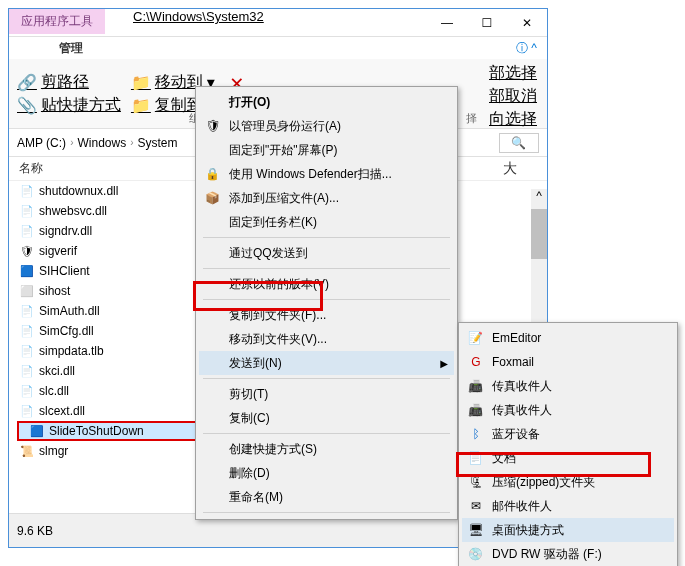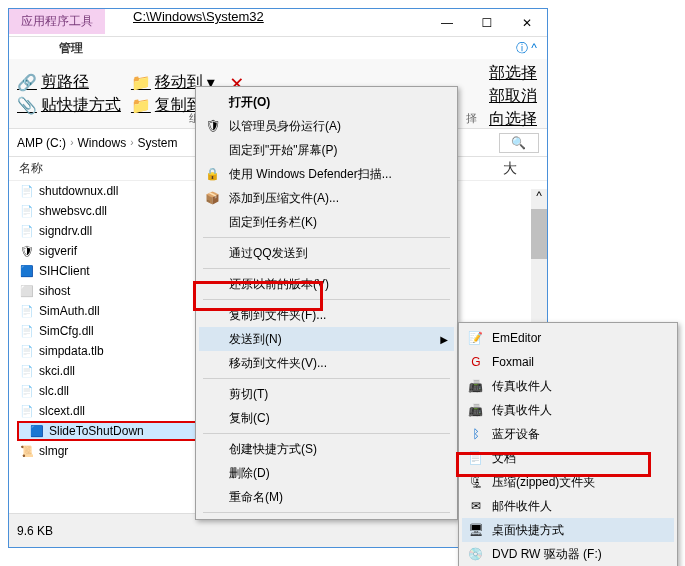--- a/index.html
+++ b/index.html
@@ -210,25 +210,25 @@
       <span class="ctx-icon">📦</span>
       <span>添加到压缩文件(A)...</span>
     </div>
   <div class="ctx-item">固定到任务栏(K)</div>
   <div class="ctx-sep"></div>
   <div class="ctx-item">通过QQ发送到</div>
   <div class="ctx-sep"></div>
   <div class="ctx-item">还原以前的版本(V)</div>
   <div class="ctx-sep"></div>
   <div class="ctx-item">复制到文件夹(F)...</div>
+  <div class="ctx-item">移动到文件夹(V)...</div>
   <div class="ctx-item highlighted">
       <span>发送到(N)</span>
       <span class="submenu-arrow">▶</span>
     </div>
-  <div class="ctx-item">移动到文件夹(V)...</div>
   <div class="ctx-sep"></div>
   <div class="ctx-item">剪切(T)</div>
   <div class="ctx-item">复制(C)</div>
   <div class="ctx-sep"></div>
   <div class="ctx-item">创建快捷方式(S)</div>
   <div class="ctx-item">删除(D)</div>
   <div class="ctx-item">重命名(M)</div>
   <div class="ctx-sep"></div>
 </div>
 

